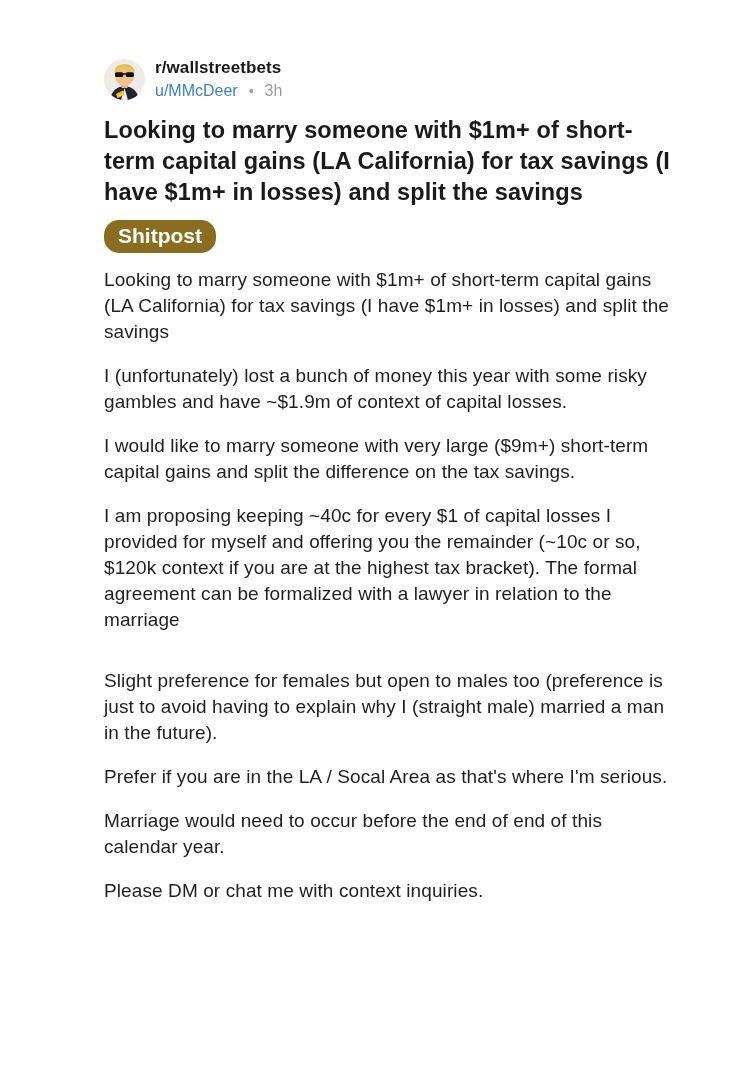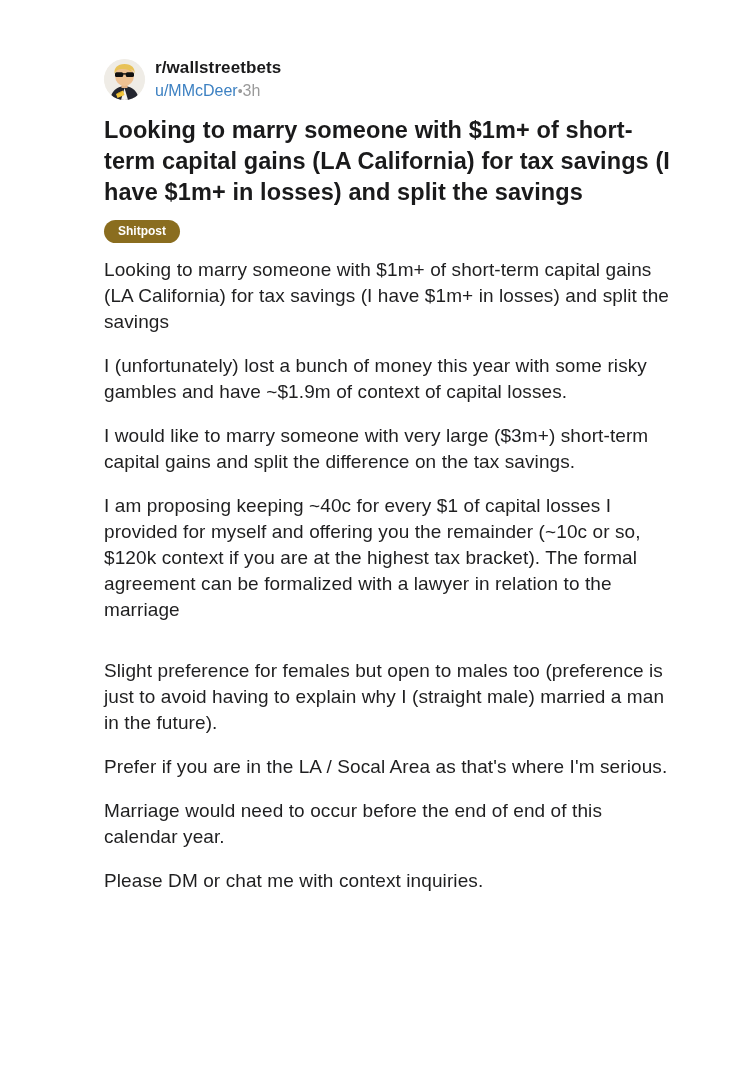--- a/index.html
+++ b/index.html
@@ -38,39 +38,39 @@
     font-size: 17px;
     font-weight: bold;
     color: #1a1a1b;
     letter-spacing: 0.1px;
   }
   .byline {
     font-size: 16px;
     margin-top: 3px;
     display: flex;
     align-items: center;
-    gap: 0;
+    gap: 11px;
   }
   .username { color: #3d81c2; }
   .dot-sep { color: #9a9a9a; font-size: 14px; }
   .post-time { color: #9a9a9a; text-align: right; }
   .post-title {
     font-size: 23.5px;
     font-weight: bold;
     color: #1a1a1b;
     line-height: 1.32;
     letter-spacing: 0.1px;
     width: 566px;
     margin-bottom: 12px;
   }
   .flair-badge {
     display: inline-block;
     background: #8a6d1f;
     color: #ffffff;
-    font-size: 12px;
+    font-size: 21px;
     font-weight: bold;
     padding: 4px 14px 5px 14px;
     border-radius: 15px;
     margin-bottom: 14px;
   }
   .post-body {
     width: 572px;
     font-size: 19px;
     line-height: 26px;
     color: #1f1f20;
@@ -120,21 +120,21 @@
       </div>
     </div>
 
     <h1 class="post-title">Looking to marry someone with $1m+ of short-term capital gains (LA California) for tax savings (I have $1m+ in losses) and split the savings</h1>
 
     <span class="flair-badge">Shitpost</span>
 
     <div class="post-body">
       <p>Looking to marry someone with $1m+ of short-term capital gains (LA California) for tax savings (I have $1m+ in  losses) and split the savings</p>
       <p>I (unfortunately) lost a bunch of money this year with some risky gambles and have ~$1.9m of context of capital losses.</p>
-      <p>I would like to marry someone with very large ($3m+) short-term capital gains and split the difference on the tax savings.</p>
+      <p>I would like to marry someone with very large ($9m+) short-term capital gains and split the difference on the tax savings.</p>
       <p class="big-gap">I am proposing keeping ~40c for every $1 of capital losses I provided for myself and offering you the remainder (~10c or so, $120k context if you are at the highest tax bracket). The formal agreement can be formalized with a lawyer in relation to the marriage</p>
       <p>Slight preference for females but open to males too (preference is just to avoid having to explain why I (straight male) married a man in the future).</p>
       <p>Prefer if you are in the LA / Socal Area as that's where I'm serious.</p>
       <p>Marriage would need to occur before the end of end of this calendar year.</p>
       <p>Please DM or chat me with context inquiries.</p>
     </div>
 
   </div>
 </div>
 

